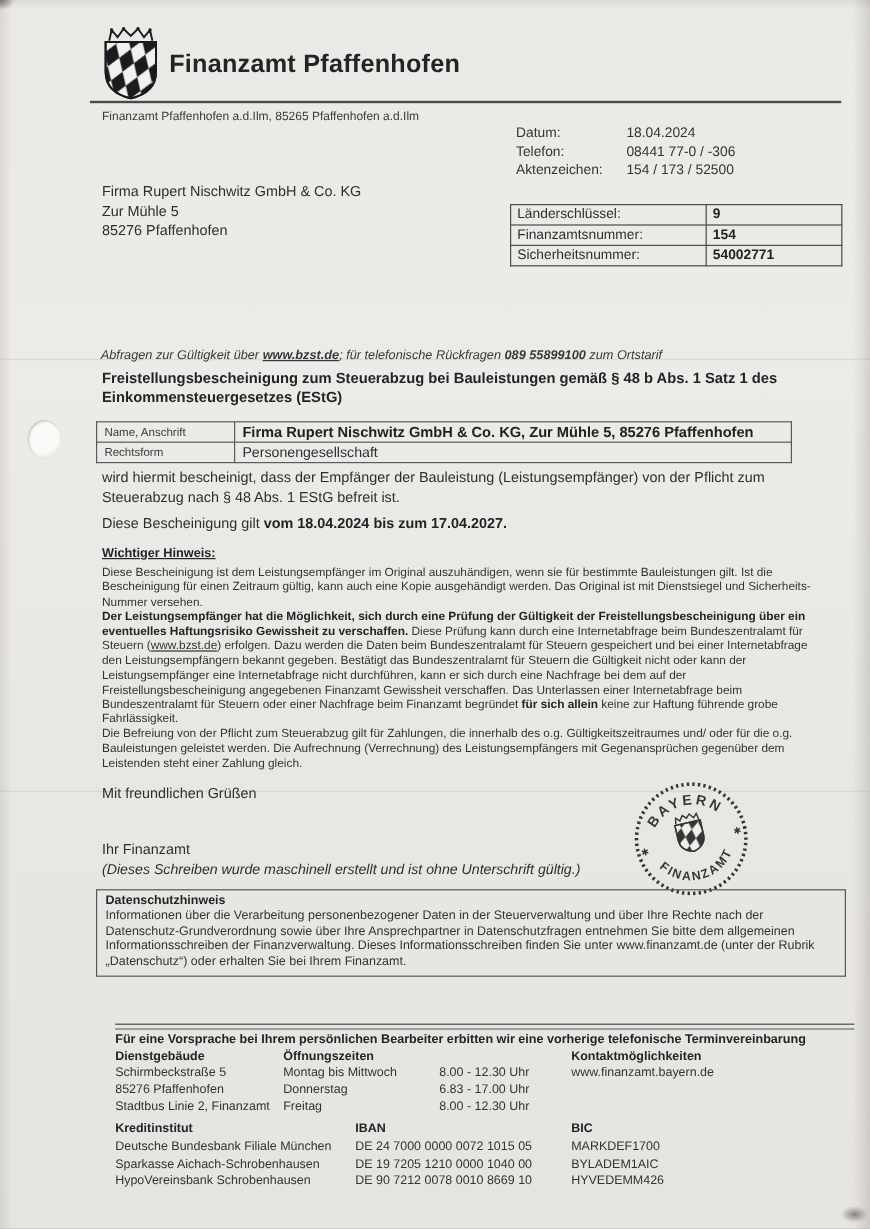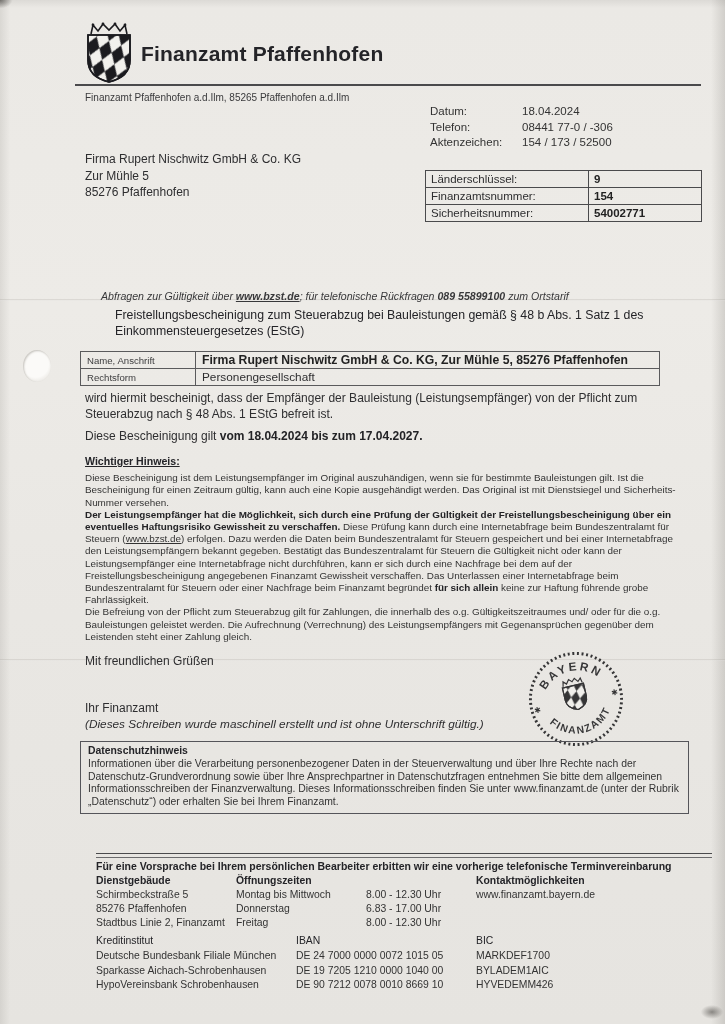--- a/index.html
+++ b/index.html
@@ -31,52 +31,52 @@
   table.numbers{border-collapse:collapse;font-size:11.5px;}
   table.numbers td{border:1px solid #4a4a4c;padding:0.5px 5px;height:15px;}
   table.numbers{border:1.5px solid #404042;}
   table.numbers td.lab{width:152px;}
   table.numbers td.val{width:102px;font-weight:bold;color:#222;}
 
   .hotline{font-size:10.6px;font-style:italic;color:#38383a;}
   .hotline .lnk{font-weight:bold;text-decoration:underline;}
   .hotline .ph{font-weight:bold;}
 
-  .subject{font-size:12.3px;font-weight:normal;color:#242428;line-height:15.5px;margin-left:30px;}
+  .subject{font-size:12.3px;font-weight:bold;color:#242428;line-height:15.5px;}
 
   table.company{border-collapse:collapse;width:580px;border:1.5px solid #48484a;font-size:11.8px;}
   table.company td{border:1px solid #5a5a5c;padding:0.5px 6px;height:15px;}
   table.company td.lab{width:102px;font-size:9.6px;color:#3c3c3e;}
   table.company td.big{font-weight:bold;font-size:12.2px;color:#222;}
 
   .body-text{font-size:12px;line-height:15.5px;}
   .bold{font-weight:bold;color:#232326;}
 
   .notice{width:592px;font-size:9.9px;line-height:12.2px;color:#333;}
   .notice .head{font-weight:bold;text-decoration:underline;font-size:10.6px;color:#242428;margin-bottom:5px;}
   .notice .lnk{text-decoration:underline;}
   .revocation{font-size:12.4px;font-weight:bold;font-style:italic;color:#232326;margin-top:5px;}
   .greeting{font-size:12px;margin-top:11px;}
   .signer{font-size:12px;margin-top:33px;}
   .machine{font-size:11.8px;font-style:italic;margin-top:2px;}
 
   .stamp{position:absolute;left:527px;top:650px;width:98px;height:98px;transform:rotate(-13deg);opacity:.88;}
 
   .privacy{position:absolute;left:80px;top:741px;width:598px;border:1.3px solid #55555a;
-    padding:3px 2px 4px 7px;font-size:10.4px;line-height:12.8px;color:#333;}
+    padding:3px 18px 4px 7px;font-size:10.4px;line-height:12.8px;color:#333;}
   .privacy .head{font-weight:bold;color:#242428;}
 
   .footer{position:absolute;left:80px;top:853px;width:616px;font-size:10.4px;color:#333;margin-left:16px;}
   .frule{height:1.3px;background:#4a4a4c;}
   .frule2{height:1px;background:#6a6a6c;margin-top:3px;}
   .appt{font-weight:bold;color:#242428;margin-top:2px;font-size:10.5px;}
   .grid-office{display:grid;grid-template-columns:140px 130px 110px auto;column-gap:0;line-height:13.8px;margin-top:2px;}
   .grid-office .hd{font-weight:bold;color:#242428;}
   .grid-banks{display:grid;grid-template-columns:200px 180px auto;line-height:14.6px;margin-top:5px;}
-  .grid-banks .hd{font-weight:normal;color:#242428;}
+  .grid-banks .hd{font-weight:bold;color:#242428;}
 </style>
 </head>
 <body>
 
 <div class="page">
 
   <div class="fold" style="top:299px"></div>
   <div class="fold" style="top:659px"></div>
   <div class="punch"></div>
 
@@ -125,21 +125,21 @@
         <td class="lab">Finanzamtsnummer:</td>
         <td class="val">154</td>
       </tr>
       <tr>
         <td class="lab">Sicherheitsnummer:</td>
         <td class="val">54002771</td>
       </tr>
     </tbody>
   </table>
 
-  <div class="abs hotline" style="left:101px;top:290px;width:590px">
+  <div class="abs hotline" style="left:84px;top:290px;width:590px">
     <span>Abfragen zur Gültigkeit über </span><span class="lnk">www.bzst.de</span><span>; für telefonische Rückfragen </span><span class="ph">089 55899100</span><span> zum Ortstarif</span>
   </div>
 
   <div class="abs subject" style="left:85px;top:308px;width:600px">
     <div>Freistellungsbescheinigung zum Steuerabzug bei Bauleistungen gemäß § 48 b Abs. 1 Satz 1 des</div>
     <div>Einkommensteuergesetzes (EStG)</div>
   </div>
 
   <table class="company abs" style="left:80px;top:351px">
     <tbody>

